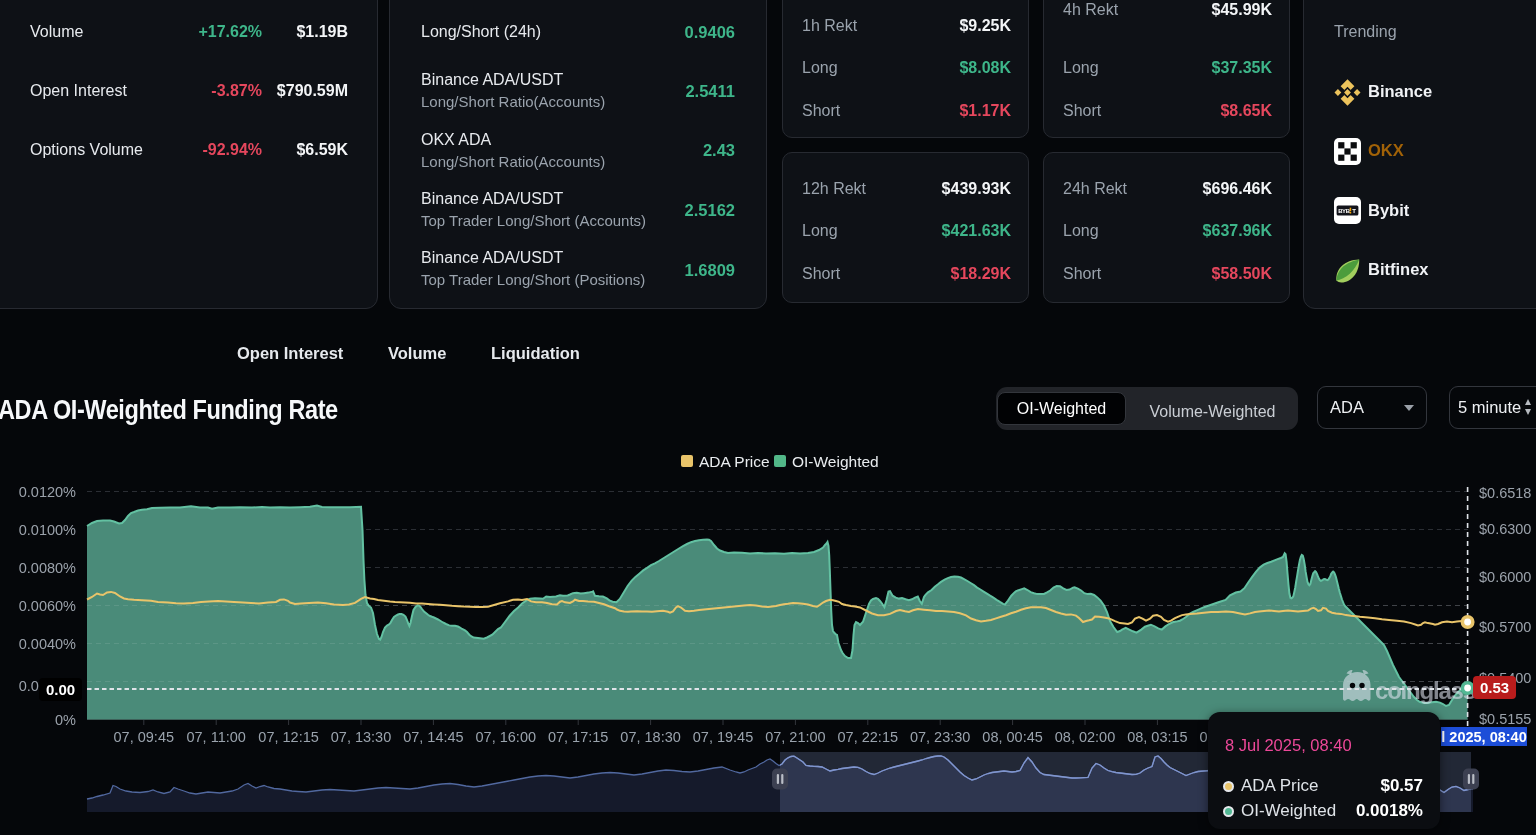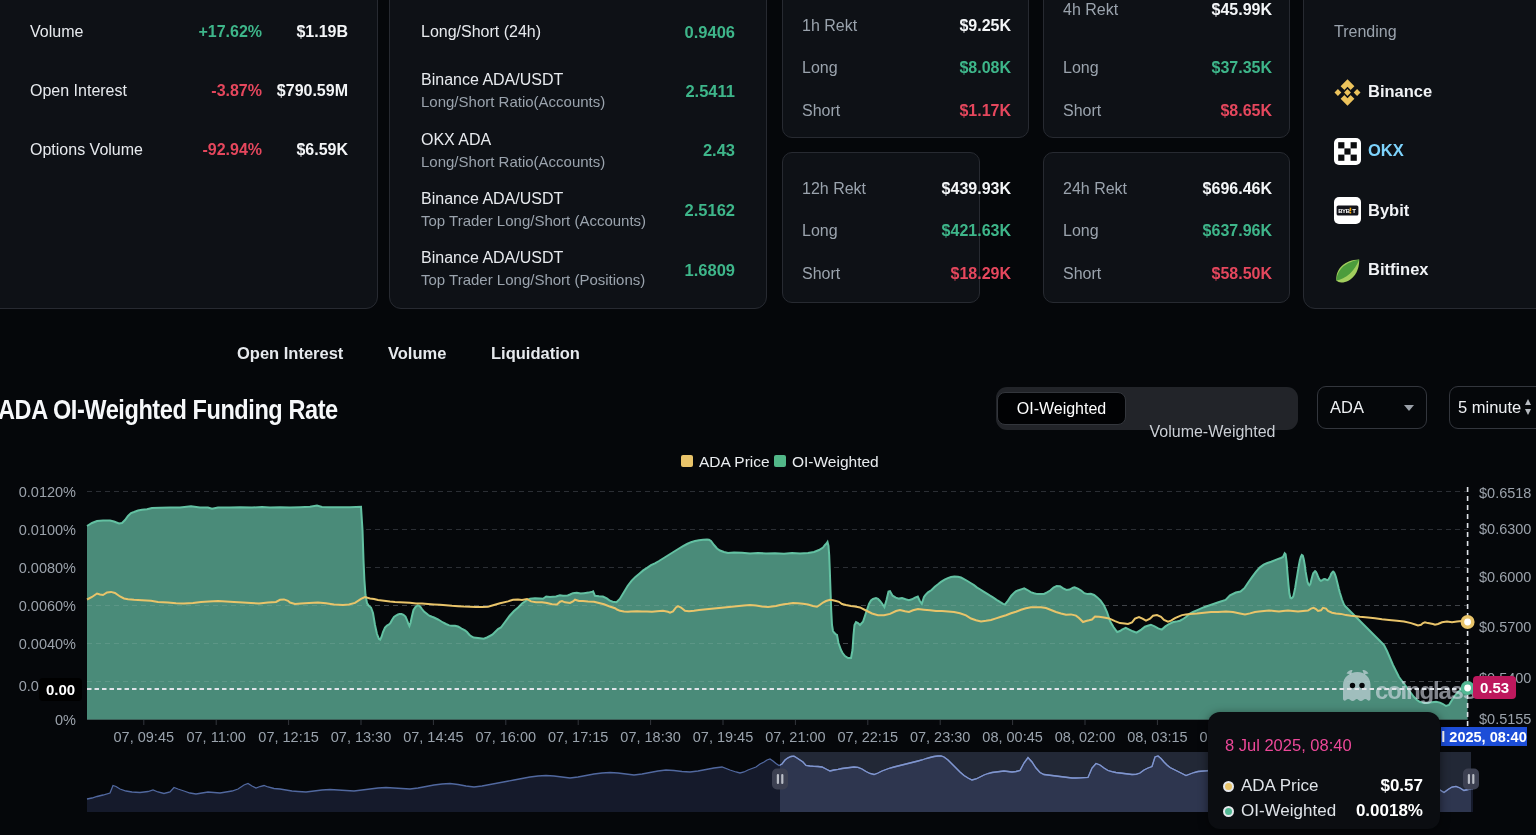--- a/index.html
+++ b/index.html
@@ -68,21 +68,21 @@
       </div>
       <div class="abs" style="left:19px;top:71px;width:209px;display:flex;">
         <span class="lbl">Long</span>
         <span class="green" style="margin-left:auto;font-weight:bold;font-size:16px;">$37.35K</span>
       </div>
       <div class="abs" style="left:19px;top:114px;width:209px;display:flex;">
         <span class="lbl">Short</span>
         <span class="red" style="margin-left:auto;font-weight:bold;font-size:16px;">$8.65K</span>
       </div>
     </div>
-<div class="panel" style="left:782px;top:152px;width:198px;height:151px;border-radius:10px;">
+<div class="panel" style="left:782px;top:152px;width:247px;height:151px;border-radius:10px;">
       <div class="abs" style="left:19px;top:27px;width:209px;display:flex;">
         <span class="lbl">12h Rekt</span>
         <span class="val" style="margin-left:auto;font-weight:bold;font-size:16px;">$439.93K</span>
       </div>
       <div class="abs" style="left:19px;top:69px;width:209px;display:flex;">
         <span class="lbl">Long</span>
         <span class="green" style="margin-left:auto;font-weight:bold;font-size:16px;">$421.63K</span>
       </div>
       <div class="abs" style="left:19px;top:112px;width:209px;display:flex;">
         <span class="lbl">Short</span>
@@ -118,21 +118,21 @@
       <div class="abs" style="left:30px;top:177px;width:27px;height:27px;"><svg width="27" height="27" viewBox="0 0 27 27">
           <rect x="0" y="0" width="27" height="27" rx="5" fill="#fff"></rect>
           <g fill="#0b0c0e">
             <rect x="4.2" y="4.2" width="6.2" height="6.2"></rect>
             <rect x="16.6" y="4.2" width="6.2" height="6.2"></rect>
             <rect x="10.4" y="10.4" width="6.2" height="6.2"></rect>
             <rect x="4.2" y="16.6" width="6.2" height="6.2"></rect>
             <rect x="16.6" y="16.6" width="6.2" height="6.2"></rect>
           </g>
         </svg></div>
-      <div class="abs" style="left:64px;top:180px;color:#7dd3fc;font-size:16.5px;font-weight:bold;">OKX</div>
+      <div class="abs" style="left:64px;top:180px;color:#a16207;font-size:16.5px;font-weight:bold;">OKX</div>
       <div class="abs" style="left:30px;top:236px;width:27px;height:27px;"><svg width="27" height="27" viewBox="0 0 27 27">
           <rect x="0" y="0" width="27" height="27" rx="5" fill="#fff"></rect>
           <rect x="2.6" y="8.4" width="21.8" height="10.2" rx="1.6" fill="#12131a"></rect>
           <text x="4.2" y="16.2" font-family="Liberation Sans,sans-serif" font-size="6" font-weight="bold" fill="#fff" letter-spacing="-0.4">BYB</text>
           <rect x="15.7" y="10.7" width="1.5" height="3.6" fill="#f7a600"></rect>
           <rect x="15.7" y="15" width="1.5" height="1.5" fill="#f7a600"></rect>
           <text x="18.2" y="16.2" font-family="Liberation Sans,sans-serif" font-size="6" font-weight="bold" fill="#fff">T</text>
         </svg></div>
       <div class="abs" style="left:64px;top:240px;color:#f0f2f5;font-size:16.5px;font-weight:bold;">Bybit</div>
       <div class="abs" style="left:30px;top:296px;width:27px;height:27px;"><svg width="27" height="27" viewBox="0 0 27 27">
@@ -142,21 +142,21 @@
       <div class="abs" style="left:64px;top:299px;color:#f0f2f5;font-size:16.5px;font-weight:bold;">Bitfinex</div>
     </div>
 
 <div class="abs" style="left:237px;top:337px;height:33px;display:flex;align-items:center;color:#e6e9ed;font-weight:bold;font-size:16.5px;">Open Interest</div>
 <div class="abs" style="left:388px;top:337px;height:33px;display:flex;align-items:center;color:#e6e9ed;font-weight:bold;font-size:16.5px;">Volume</div>
 <div class="abs" style="left:491px;top:337px;height:33px;display:flex;align-items:center;color:#e6e9ed;font-weight:bold;font-size:16.5px;">Liquidation</div>
 
 <div class="abs" style="left:-2px;top:394px;color:#f6f8fa;font-size:28px;font-weight:bold;letter-spacing:-0.5px;transform:scaleX(0.84);transform-origin:left;">ADA OI-Weighted Funding Rate</div>
 <div class="abs" style="left:996px;top:387px;width:302px;height:43px;background:#222429;border-radius:11px;"></div>
 <div class="abs" style="left:997px;top:392px;width:129px;height:33px;background:#010204;border-radius:8px;border:1px solid #33363c;display:flex;align-items:center;justify-content:center;color:#fff;font-size:16px;">OI-Weighted</div>
-<div class="abs" style="left:1127px;top:387px;width:171px;height:50px;display:flex;align-items:center;justify-content:center;color:#caced4;font-size:16px;margin-top:20px;">Volume-Weighted</div>
+<div class="abs" style="left:1127px;top:387px;width:171px;height:50px;display:flex;align-items:center;justify-content:center;color:#caced4;font-size:16px;">Volume-Weighted</div>
 <div class="abs" style="left:1317px;top:386px;width:110px;height:43px;border:1px solid #33363d;border-radius:9px;"></div>
 <div class="abs" style="left:1330px;top:398px;color:#eef0f3;font-size:16.5px;">ADA</div>
 <svg class="abs" style="left:1403px;top:404px;" width="12" height="8">
       <path d="M1 1 L6 7 L11 1 Z" fill="#9aa0a8"></path>
     </svg>
 <div class="abs" style="left:1449px;top:386px;width:110px;height:43px;border:1px solid #33363d;border-radius:9px;"></div>
 <div class="abs" style="left:1458px;top:398px;color:#eef0f3;font-size:16.5px;">5 minute</div>
 <svg class="abs" style="left:1521px;top:397px;" width="14" height="20">
       <path d="M4 8 L7 2 L10 8 Z M4 12 L7 18 L10 12 Z" fill="#b6bac0"></path>
     </svg>
@@ -248,21 +248,21 @@
     <div class="abs" style="left:663.0px;top:729px;width:120px;text-align:center;color:#9aa3ad;font-size:14.5px;">07, 19:45</div>
     <div class="abs" style="left:735.4px;top:729px;width:120px;text-align:center;color:#9aa3ad;font-size:14.5px;">07, 21:00</div>
     <div class="abs" style="left:807.8px;top:729px;width:120px;text-align:center;color:#9aa3ad;font-size:14.5px;">07, 22:15</div>
     <div class="abs" style="left:880.2px;top:729px;width:120px;text-align:center;color:#9aa3ad;font-size:14.5px;">07, 23:30</div>
     <div class="abs" style="left:952.6px;top:729px;width:120px;text-align:center;color:#9aa3ad;font-size:14.5px;">08, 00:45</div>
     <div class="abs" style="left:1025.0px;top:729px;width:120px;text-align:center;color:#9aa3ad;font-size:14.5px;">08, 02:00</div>
     <div class="abs" style="left:1097.4px;top:729px;width:120px;text-align:center;color:#9aa3ad;font-size:14.5px;">08, 03:15</div>
     <div class="abs" style="left:1169.8px;top:729px;width:120px;text-align:center;color:#9aa3ad;font-size:14.5px;">08, 04:30</div>
 
 <div class="abs" style="left:39px;top:677.5px;width:43px;height:23px;background:#000;border-radius:4px;color:#fff;font-size:15px;font-weight:bold;display:flex;align-items:center;justify-content:center;">0.00</div>
-<div class="abs" style="left:1473px;top:676px;width:43px;height:23px;background:#be185d;border-radius:4px;color:#fff;font-size:15px;font-weight:bold;display:flex;align-items:center;justify-content:center;">0.53</div>
+<div class="abs" style="left:1473px;top:676px;width:43px;height:23px;background:#b91c1c;border-radius:4px;color:#fff;font-size:15px;font-weight:bold;display:flex;align-items:center;justify-content:center;">0.53</div>
 <div class="abs" style="left:1441px;top:727px;width:86px;height:19px;background:#1d4ed8;color:#fff;font-size:14.5px;font-weight:bold;display:flex;align-items:center;justify-content:center;z-index:5;white-space:nowrap;">l 2025, 08:40</div>
 
 <div class="abs" style="left:1208px;top:712px;width:232px;height:117px;background:#0b0d11;border-radius:12px;z-index:10;box-shadow:0 2px 10px rgba(0,0,0,0.5);">
 <div class="abs" style="left:17px;top:24px;color:#ec4899;font-size:16.5px;">8 Jul 2025, 08:40</div>
 <div class="abs" style="left:15px;top:64px;width:200px;display:flex;align-items:center;">
         <span style="width:11px;height:11px;border-radius:50%;background:#e9c46a;border:2px solid #e6e8ec;"></span>
         <span style="margin-left:7px;color:#dfe3e8;font-size:17px;">ADA Price</span>
         <span style="margin-left:auto;color:#fff;font-size:17px;font-weight:bold;">$0.57</span>
       </div>
 <div class="abs" style="left:15px;top:89px;width:200px;display:flex;align-items:center;">

